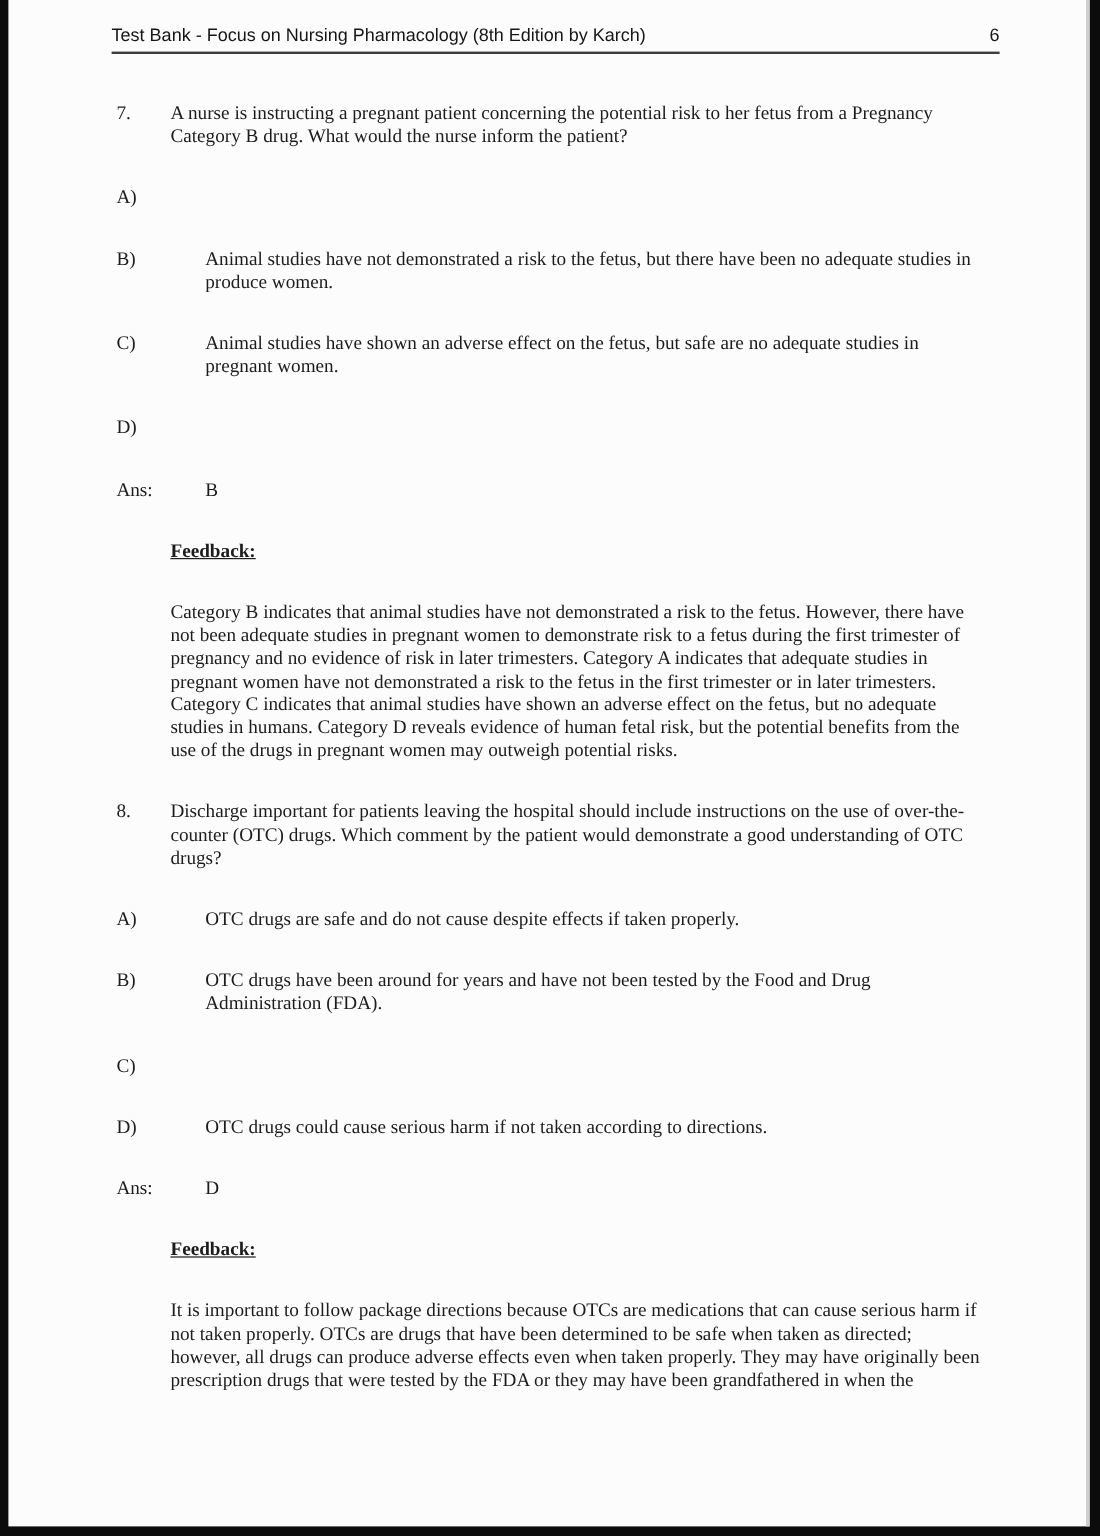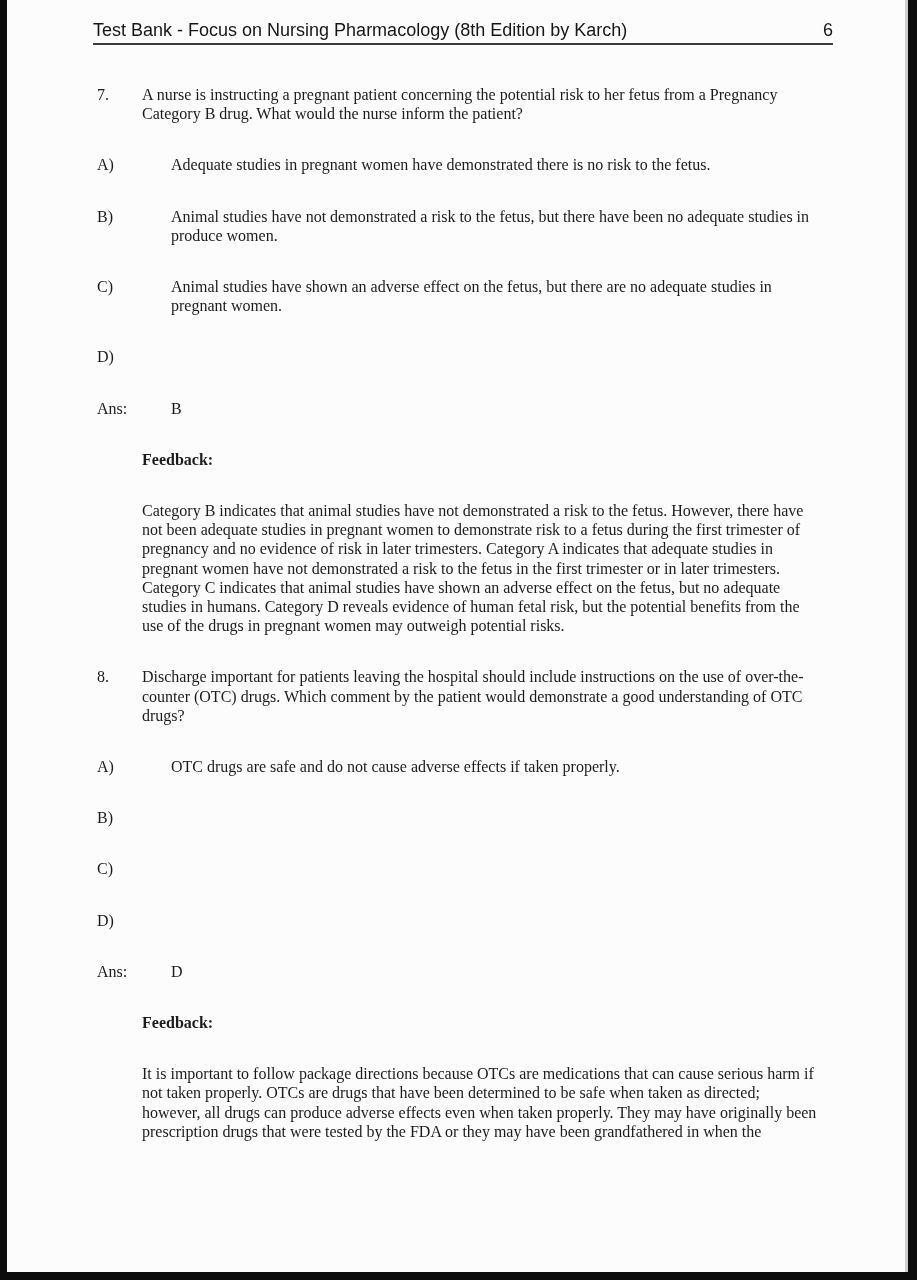--- a/index.html
+++ b/index.html
@@ -21,21 +21,21 @@
   }
   .header {
     position: absolute;
     left: 86px;
     top: 21px;
     width: 740px;
     display: flex;
     justify-content: space-between;
     align-items: flex-end;
     font-family: "Liberation Sans", sans-serif;
-    font-size: 18px;
+    font-size: 15px;
     line-height: 18px;
     border-bottom: 2px solid #3c3c3c;
     padding-bottom: 4px;
     color: #161616;
   }
   .content {
     position: absolute;
     left: 90px;
     top: 85px;
     width: 723px;
@@ -43,20 +43,21 @@
     line-height: 19.2px;
   }
   .row { display: flex; margin-bottom: 32px; }
   .col-num { flex: 0 0 45px; }
   .col-letter { flex: 0 0 74px; }
   .row .text { flex: 1 1 auto; }
   .feedback-label {
     margin-left: 45px;
     margin-bottom: 32px;
     font-weight: bold;
+    text-decoration: underline;
   }
   .feedback-text {
     margin-left: 45px;
     margin-bottom: 32px;
   }
 </style>
 </head>
 <body>
 
 <div class="page">
@@ -68,31 +69,30 @@
 
   <div class="content">
 
     <div class="row">
       <span class="col-num">7.</span>
       <div class="text">A nurse is instructing a pregnant patient concerning the potential risk to her fetus from a Pregnancy Category B drug. What would the nurse inform the patient?</div>
     </div>
 
     <div class="row">
       <span class="col-letter">A)</span>
-      <div class="text">Adequate studies in pregnant women have demonstrated there is no risk to the fetus.</div>
     </div>
 
     <div class="row">
       <span class="col-letter">B)</span>
       <div class="text">Animal studies have not demonstrated a risk to the fetus, but there have been no adequate studies in produce women.</div>
     </div>
 
     <div class="row">
       <span class="col-letter">C)</span>
-      <div class="text">Animal studies have shown an adverse effect on the fetus, but there are no adequate studies in pregnant women.</div>
+      <div class="text">Animal studies have shown an adverse effect on the fetus, but safe are no adequate studies in pregnant women.</div>
     </div>
 
     <div class="row">
       <span class="col-letter">D)</span>
     </div>
 
     <div class="row">
       <span class="col-letter">Ans:</span>
       <div class="text">B</div>
     </div>
@@ -101,33 +101,35 @@
 
     <div class="feedback-text">Category B indicates that animal studies have not demonstrated a risk to the fetus. However, there have not been adequate studies in pregnant women to demonstrate risk to a fetus during the first trimester of pregnancy and no evidence of risk in later trimesters. Category A indicates that adequate studies in pregnant women have not demonstrated a risk to the fetus in the first trimester or in later trimesters. Category C indicates that animal studies have shown an adverse effect on the fetus, but no adequate studies in humans. Category D reveals evidence of human fetal risk, but the potential benefits from the use of the drugs in pregnant women may outweigh potential risks.</div>
 
     <div class="row">
       <span class="col-num">8.</span>
       <div class="text">Discharge important for patients leaving the hospital should include instructions on the use of over-the-counter (OTC) drugs. Which comment by the patient would demonstrate a good understanding of OTC drugs?</div>
     </div>
 
     <div class="row">
       <span class="col-letter">A)</span>
-      <div class="text">OTC drugs are safe and do not cause adverse effects if taken properly.</div>
+      <div class="text">OTC drugs are safe and do not cause despite effects if taken properly.</div>
     </div>
 
     <div class="row">
       <span class="col-letter">B)</span>
+      <div class="text">OTC drugs have been around for years and have not been tested by the Food and Drug Administration (FDA).</div>
     </div>
 
     <div class="row">
       <span class="col-letter">C)</span>
     </div>
 
     <div class="row">
       <span class="col-letter">D)</span>
+      <div class="text">OTC drugs could cause serious harm if not taken according to directions.</div>
     </div>
 
     <div class="row">
       <span class="col-letter">Ans:</span>
       <div class="text">D</div>
     </div>
 
     <div class="feedback-label">Feedback:</div>
 
     <div class="feedback-text">It is important to follow package directions because OTCs are medications that can cause serious harm if not taken properly. OTCs are drugs that have been determined to be safe when taken as directed; however, all drugs can produce adverse effects even when taken properly. They may have originally been prescription drugs that were tested by the FDA or they may have been grandfathered in when the</div>

